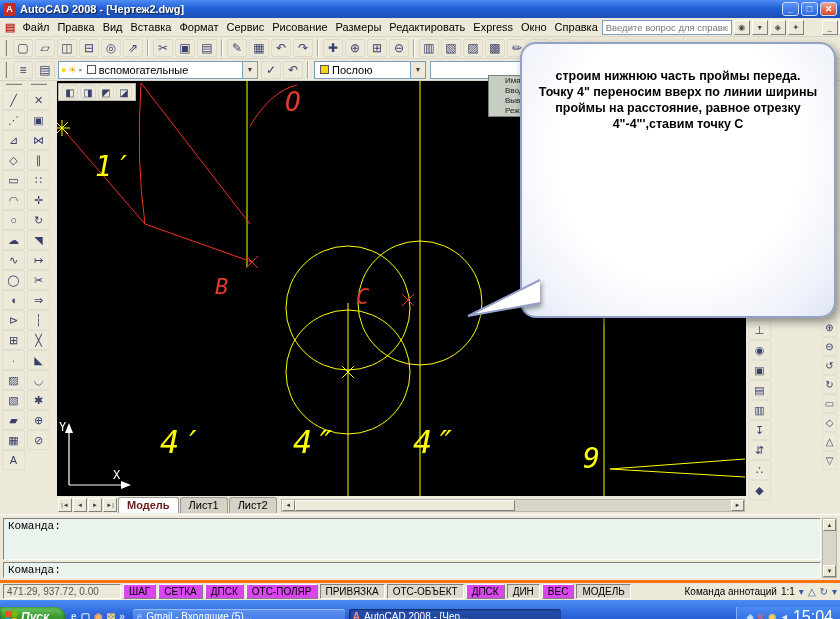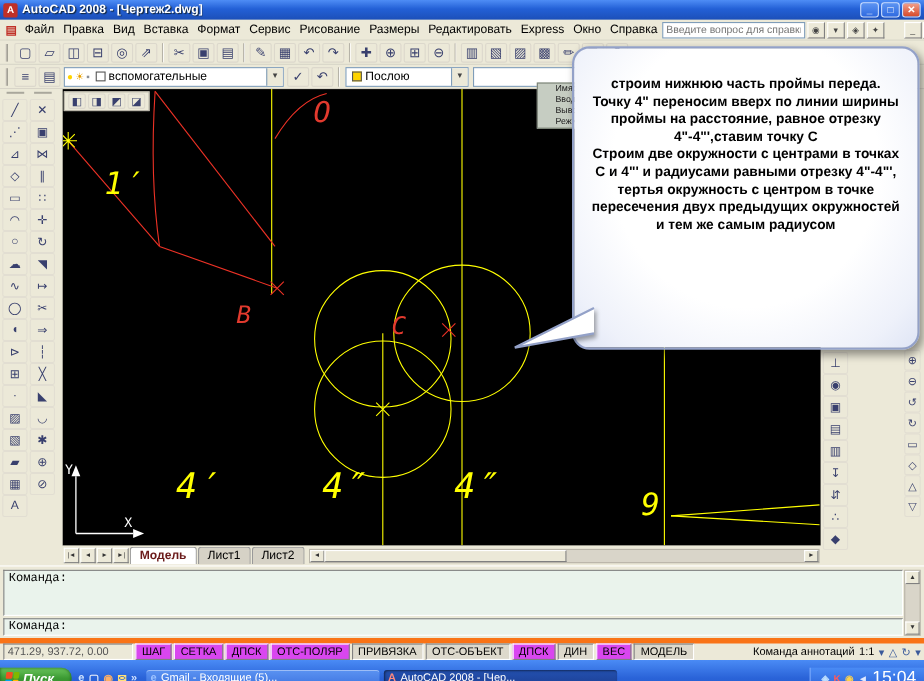--- a/index.html
+++ b/index.html
@@ -111,21 +111,21 @@
   .cmd-prompt { position:absolute; left:3px; top:47px; right:19px; height:16px; background:#eaf3ec;
     border:1px solid; border-color:#808080 #fff #fff #808080;
     font-family:"Liberation Mono",monospace; font-size:11px; color:#000; padding:0 4px; display:flex; align-items:center; }
   .cmd-scroll { position:absolute; right:3px; top:3px; width:15px; height:60px; background:#d9d5c9;
     border:1px solid #b8b4a8; display:flex; flex-direction:column; justify-content:space-between; align-items:center; }
   .cmd-scroll .arr { width:13px; height:12px; font-size:6px; display:flex; align-items:center; justify-content:center;
     background:#ece9d8; border:1px solid; border-color:#fff #808080 #808080 #fff; color:#333; }
 
   
   .statusbar { position:absolute; left:0; top:580px; right:0; height:20px; background:#ece9d8;
-    display:flex; align-items:center; padding:0 3px; gap:2px; border-top:5px solid #f97316; }
+    display:flex; align-items:center; padding:0 3px; gap:2px; border-top:3px solid #f97316; }
   .coords { width:118px; height:15px; border:1px solid; border-color:#808080 #fff #fff #808080;
     font-size:10px; color:#555; display:flex; align-items:center; padding:0 3px; white-space:nowrap; }
   .toggle { height:15px; padding:0 5px; font-size:10px; border:1px solid; border-color:#fff #808080 #808080 #fff;
     display:flex; align-items:center; background:#d946ef; white-space:nowrap; }
   .toggle.on { border-color:#808080 #fff #fff #808080; background:#ddd9cc; }
   .status-right { margin-left:auto; display:flex; align-items:center; gap:4px; font-size:10px; white-space:nowrap; }
   .status-ico { font-size:10px; color:#3a5a9a; }
 
   
   .taskbar { position:absolute; left:0; top:600px; right:0; height:33px;
@@ -381,21 +381,20 @@
       <span class="vtbi">↻</span>
       <span class="vtbi">▭</span>
       <span class="vtbi">◇</span>
       <span class="vtbi">△</span>
       <span class="vtbi">▽</span>
   </div>
 
   <div class="callout">
     <p>строим нижнюю часть проймы переда.</p>
       <p>Точку 4" переносим вверх по линии ширины проймы на расстояние, равное отрезку 4"-4"',ставим точку С</p>
-      <p>Строим две окружности с центрами в точках С и 4"' и радиусами равными отрезку 4"-4"', тертья окружность с центром в точке пересечения двух предыдущих окружностей и тем же самым радиусом</p>
   </div>
   <svg class="callout-tail" viewBox="0 0 100 55">
     <path d="M 85 10 L 13 46 L 85 33" fill="#ffffff" stroke="#93a1c8" stroke-width="2"></path>
   </svg>
 
   <div class="tabs-row">
     <span class="tab-nav">|◄</span>
       <span class="tab-nav">◄</span>
       <span class="tab-nav">►</span>
       <span class="tab-nav">►|</span>

